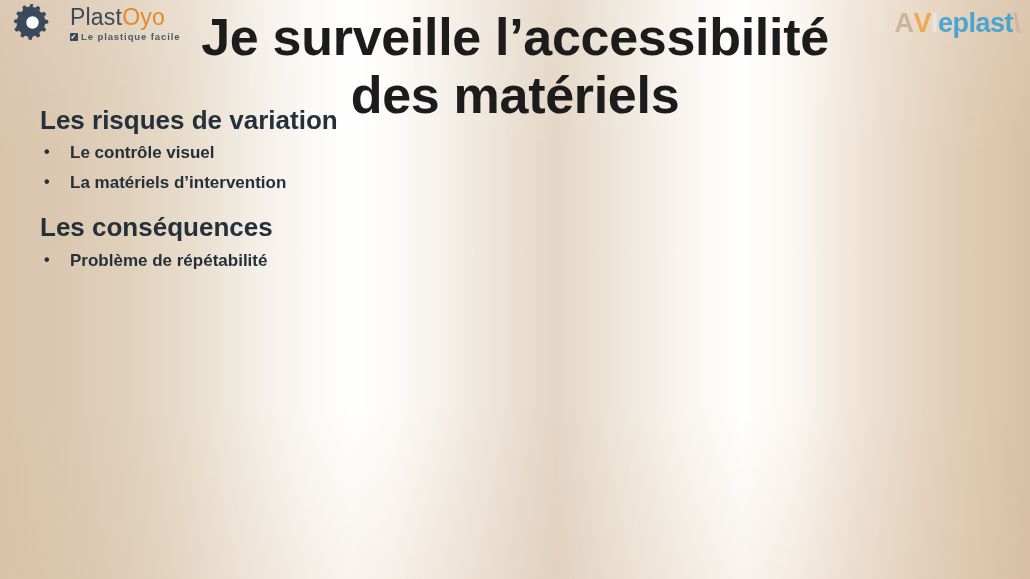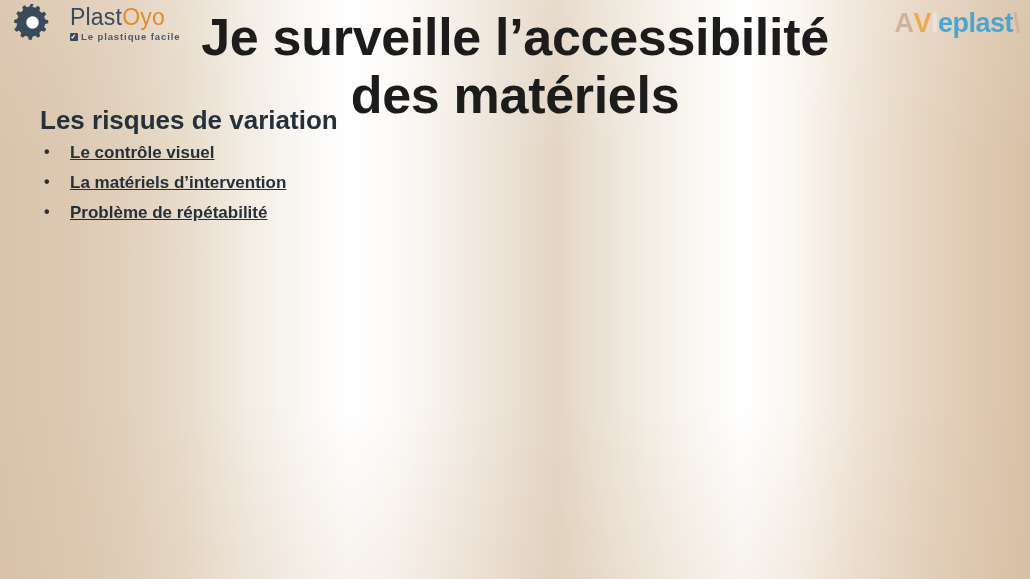--- a/index.html
+++ b/index.html
@@ -173,21 +173,20 @@
   ul.bullets li .dot {
     flex: 0 0 auto;
     width: 26px;
     text-align: left;
     padding-left: 4px;
     font-size: 16px;
     color: #24303a;
   }
   ul.bullets li .btext {
     flex: 1 1 auto;
-    text-decoration: underline;
   }
 </style>
 </head>
 <body>
 
 <div class="slide">
 
   <div class="logo-left">
     <span class="gear-icon-wrap">
       <svg class="gear-icon" viewBox="0 0 40 40" xmlns="http://www.w3.org/2000/svg">
@@ -222,20 +221,21 @@
       <li>
         <span class="dot">•</span>
         <span class="btext">Le contrôle visuel</span>
       </li>
       <li>
         <span class="dot">•</span>
         <span class="btext">La matériels d’intervention</span>
       </li>
     </ul>
 
+    <h2 class="heading second">Les conséquences</h2>
     <ul class="bullets">
       <li>
         <span class="dot">•</span>
         <span class="btext">Problème de répétabilité</span>
       </li>
     </ul>
 
   </div>
 </div>
 

